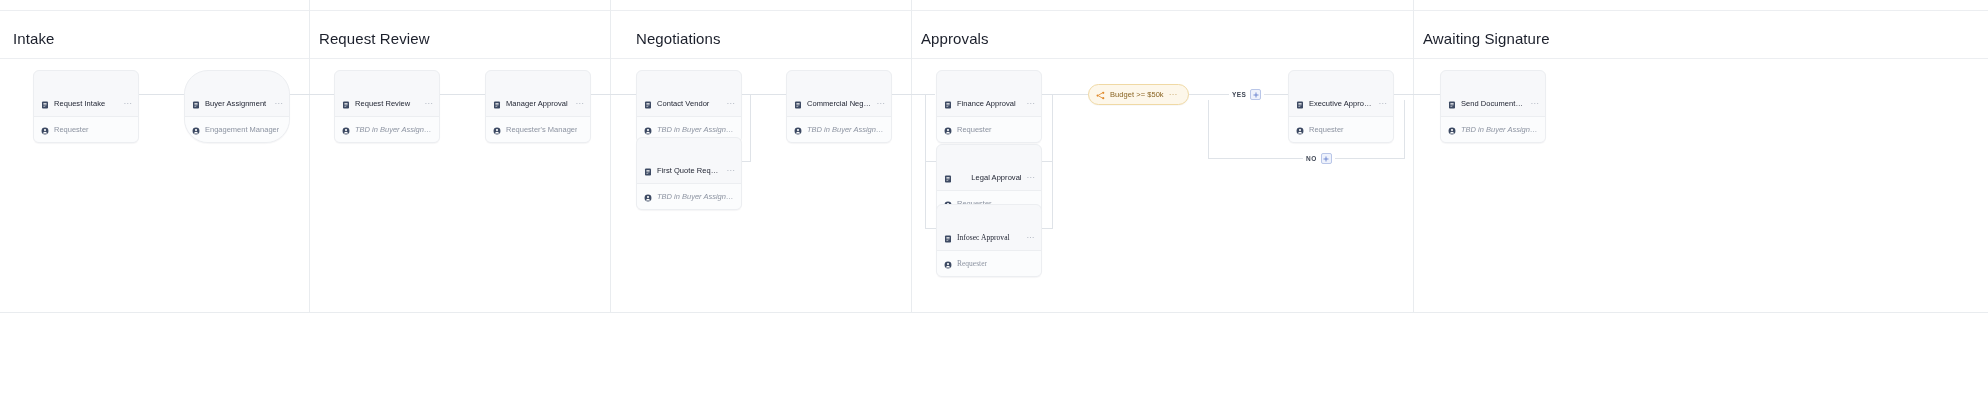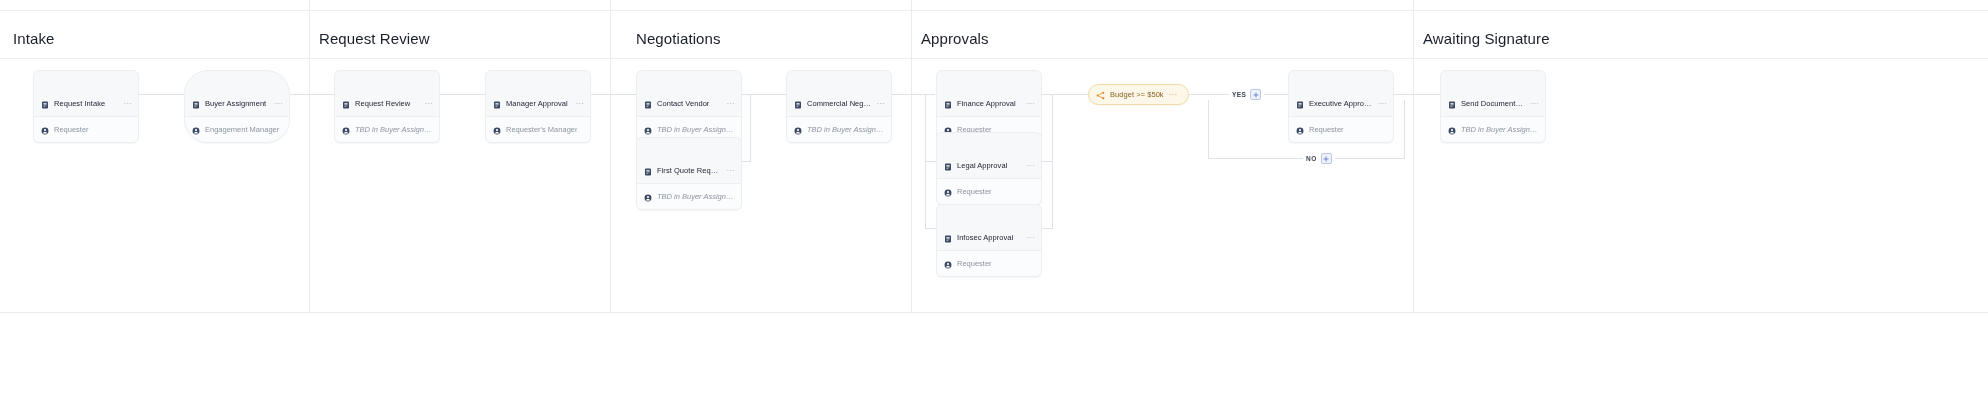--- a/index.html
+++ b/index.html
@@ -323,21 +323,21 @@
         <svg width="8" height="8" viewBox="0 0 12 12">
             <circle cx="6" cy="6" r="5.2" fill="#3d4a63"></circle>
             <circle cx="6" cy="4.5" r="1.6" fill="#ffffff"></circle>
             <path d="M2.7 9.6a3.5 3.5 0 0 1 6.6 0z" fill="#ffffff"></path>
           </svg>
       </span>
       <span class="assignee">Requester</span>
     </div>
   </div>
 
-  <div class="card" style="left:936px;top:132px;">
+  <div class="card" style="left:936px;top:144px;text-align:right;">
     <div class="card-head">
       <span class="ico">
         <svg width="8" height="8" viewBox="0 0 12 12">
             <rect x="1.5" y="0.8" width="9" height="10.4" rx="1.4" fill="#3d4a63"></rect>
             <rect x="3.4" y="3" width="5.2" height="1" rx="0.5" fill="#ffffff"></rect>
             <rect x="3.4" y="5.2" width="5.2" height="1" rx="0.5" fill="#ffffff"></rect>
             <rect x="3.4" y="7.4" width="3.2" height="1" rx="0.5" fill="#ffffff"></rect>
           </svg>
       </span>
       <span class="card-title">Legal Approval</span>
@@ -348,21 +348,21 @@
         <svg width="8" height="8" viewBox="0 0 12 12">
             <circle cx="6" cy="6" r="5.2" fill="#3d4a63"></circle>
             <circle cx="6" cy="4.5" r="1.6" fill="#ffffff"></circle>
             <path d="M2.7 9.6a3.5 3.5 0 0 1 6.6 0z" fill="#ffffff"></path>
           </svg>
       </span>
       <span class="assignee">Requester</span>
     </div>
   </div>
 
-  <div class="card" style="left:936px;top:204px;">
+  <div class="card" style="left:936px;top:204px;font-family:Liberation Serif, serif;">
     <div class="card-head">
       <span class="ico">
         <svg width="8" height="8" viewBox="0 0 12 12">
             <rect x="1.5" y="0.8" width="9" height="10.4" rx="1.4" fill="#3d4a63"></rect>
             <rect x="3.4" y="3" width="5.2" height="1" rx="0.5" fill="#ffffff"></rect>
             <rect x="3.4" y="5.2" width="5.2" height="1" rx="0.5" fill="#ffffff"></rect>
             <rect x="3.4" y="7.4" width="3.2" height="1" rx="0.5" fill="#ffffff"></rect>
           </svg>
       </span>
       <span class="card-title">Infosec Approval</span>

